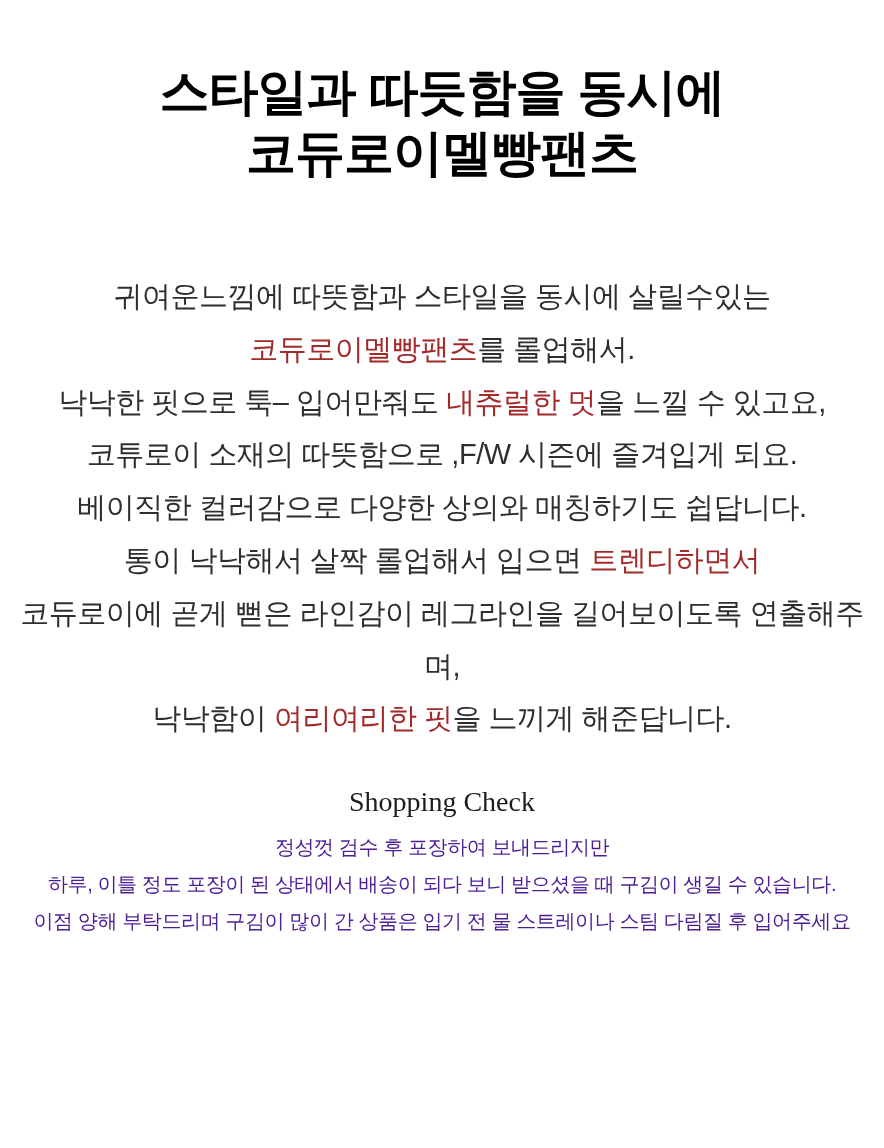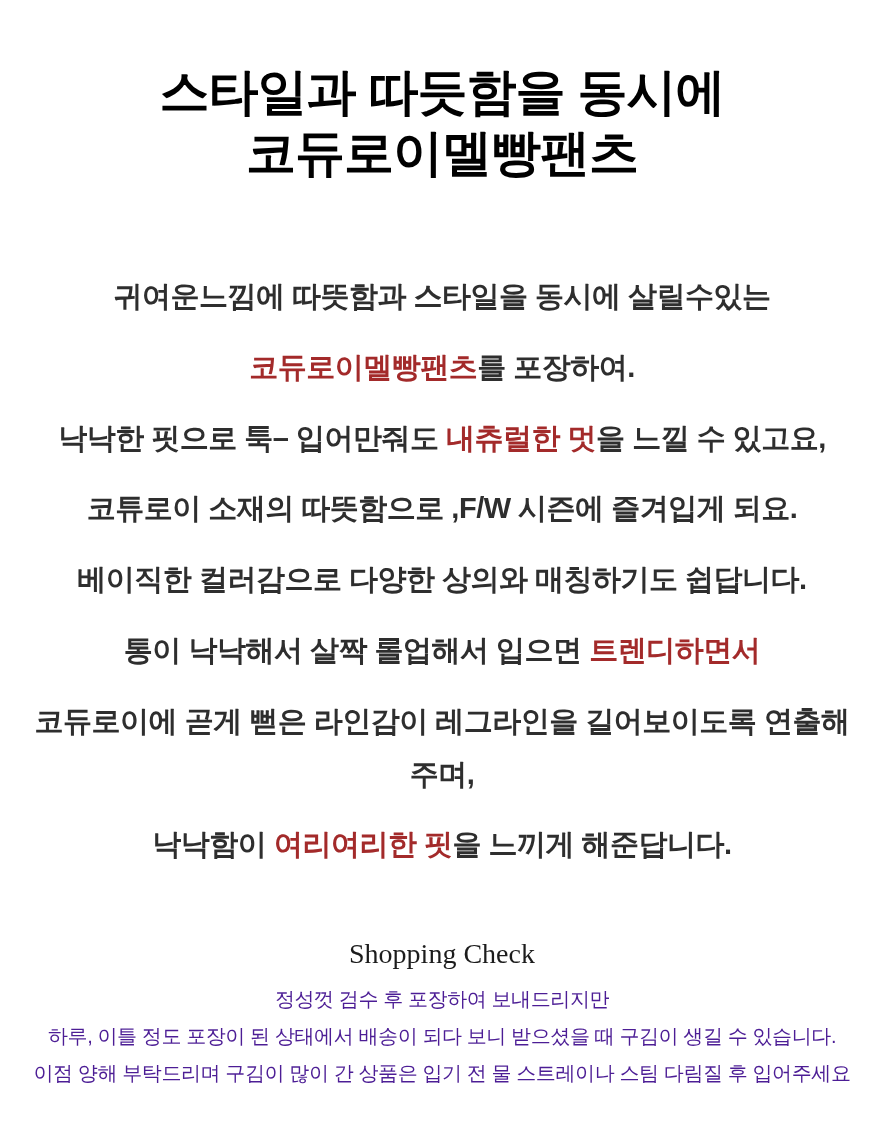--- a/index.html
+++ b/index.html
@@ -24,32 +24,32 @@
     font-size: 50px;
     line-height: 61px;
     font-weight: 800;
     letter-spacing: -1px;
     color: var(--title-color, #000000);
   }
   .description-block {
     margin-top: 86px;
   }
   .desc-line {
-    margin: 18px;
+    margin: 0;
     font-size: 29px;
     line-height: 52.8px;
-    font-weight: 700;
+    font-weight: 400;
     letter-spacing: -0.5px;
     color: var(--body-color, #2e2e2e);
   }
   .desc-line .red {
     color: var(--accent-red, #a32a2a);
   }
   .shopping-check-block {
-    margin-top: 66px;
+    margin-top: 40px;
   }
   .shopping-check-heading {
     margin: 0;
     font-family: "Liberation Serif", "DejaVu Serif", serif;
     font-size: 28px;
     line-height: 34px;
     font-weight: 400;
     color: #1c1c1c;
   }
   .note-lines {
@@ -69,21 +69,21 @@
 
 <div class="page">
 
   <div class="title-block">
     <h1 class="title-line">스타일과 따듯함을 동시에</h1>
     <h1 class="title-line">코듀로이멜빵팬츠</h1>
   </div>
 
   <div class="description-block">
       <p class="desc-line"><span>귀여운느낌에 따뜻함과 스타일을 동시에 살릴수있는</span></p>
-      <p class="desc-line"><span class="red">코듀로이멜빵팬츠</span><span>를 포장하여.</span></p>
+      <p class="desc-line"><span class="red">코듀로이멜빵팬츠</span><span>를 롤업해서.</span></p>
       <p class="desc-line"><span>낙낙한 핏으로 툭– 입어만줘도 </span><span class="red">내츄럴한 멋</span><span>을 느낄 수 있고요,</span></p>
       <p class="desc-line"><span>코튜로이 소재의 따뜻함으로 ,F/W 시즌에 즐겨입게 되요.</span></p>
       <p class="desc-line"><span>베이직한 컬러감으로 다양한 상의와 매칭하기도 쉽답니다.</span></p>
       <p class="desc-line"><span>통이 낙낙해서 살짝 롤업해서 입으면 </span><span class="red">트렌디하면서</span></p>
       <p class="desc-line"><span>코듀로이에 곧게 뻗은 라인감이 레그라인을 길어보이도록 연출해주며,</span></p>
       <p class="desc-line"><span>낙낙함이 </span><span class="red">여리여리한 핏</span><span>을 느끼게 해준답니다.</span></p>
     </div>
 
   <div class="shopping-check-block">
     <h2 class="shopping-check-heading">Shopping Check</h2>

